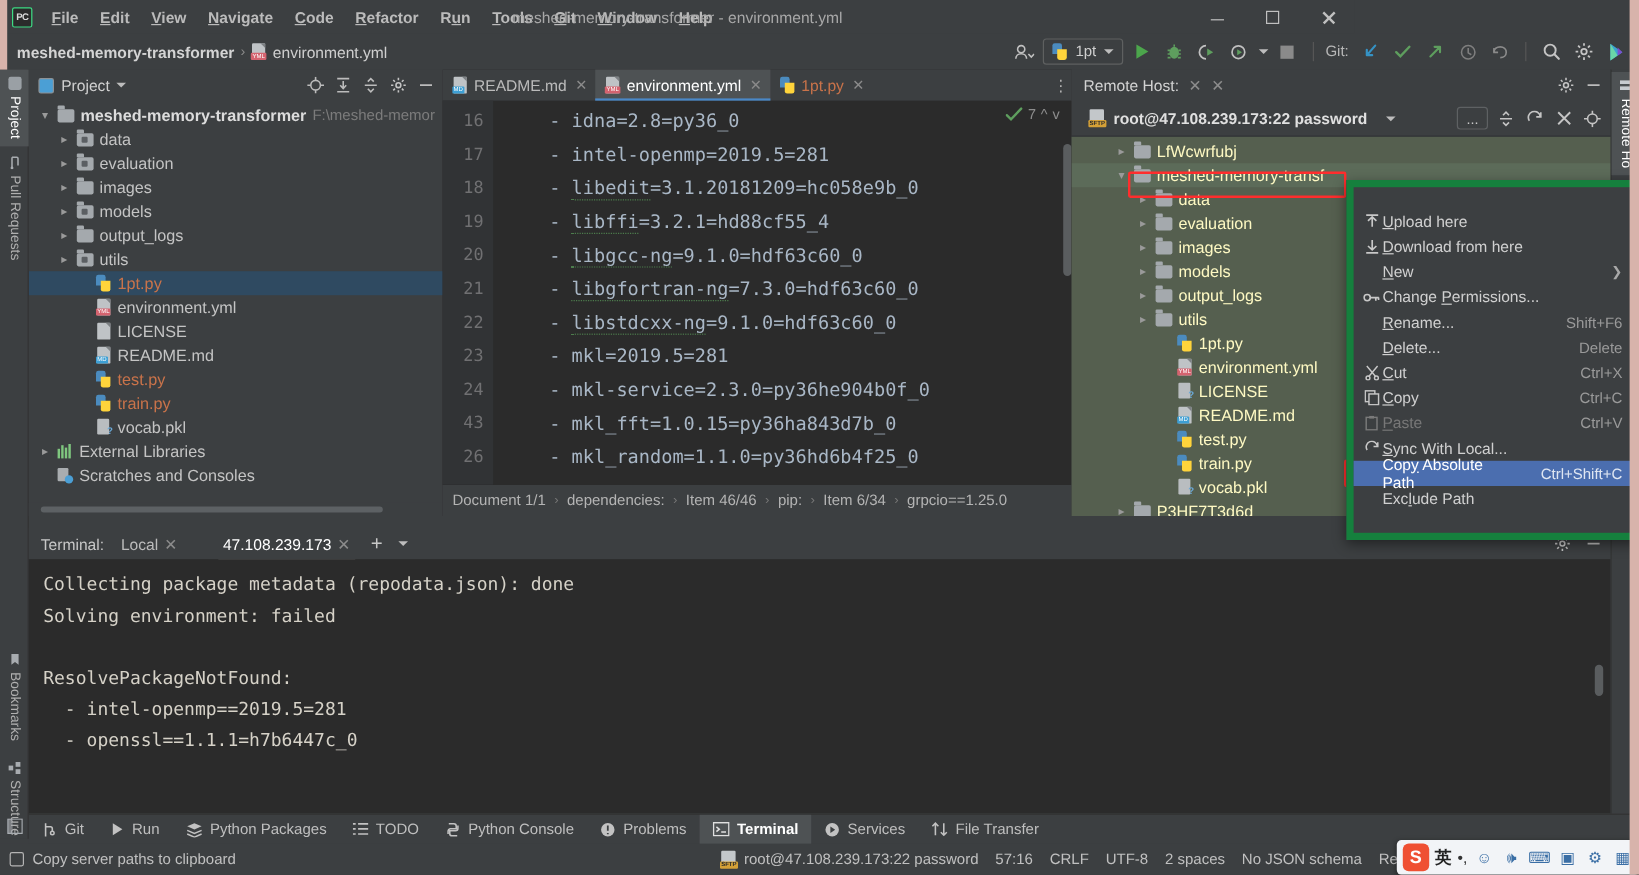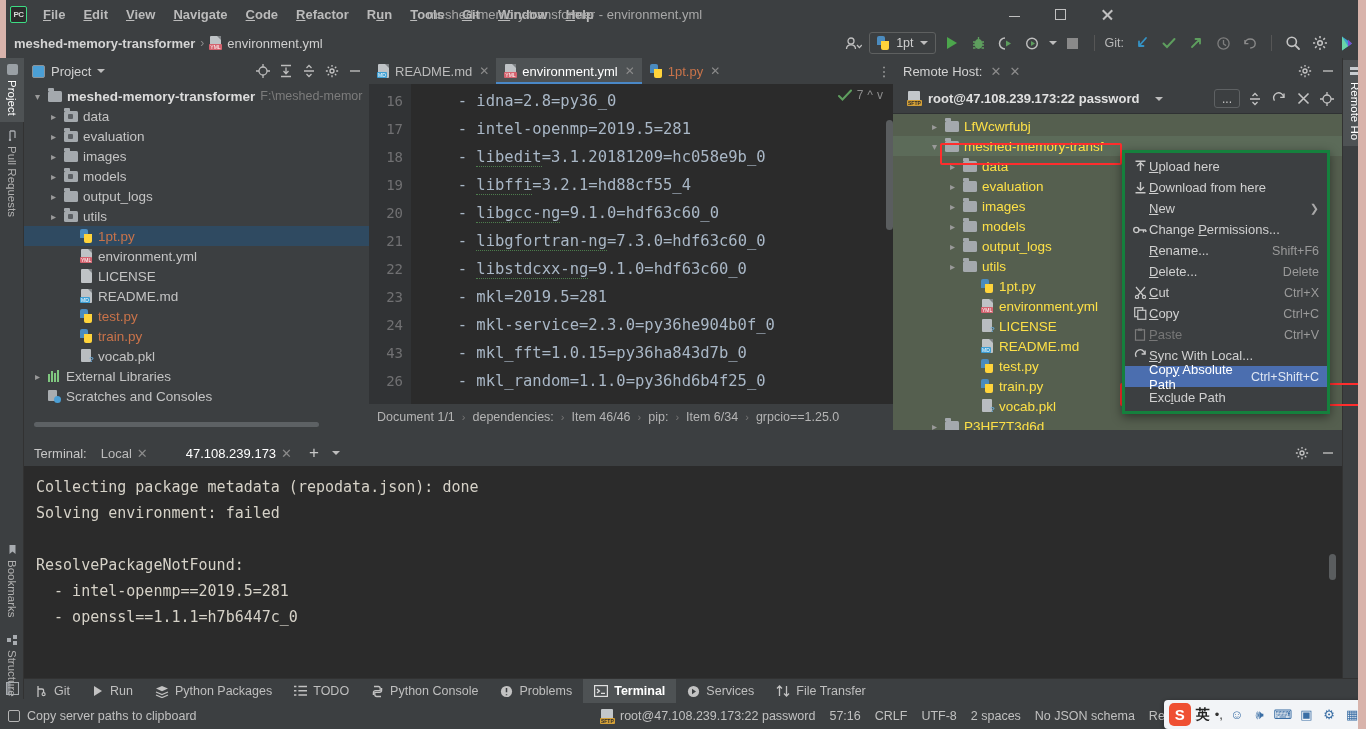--- a/index.html
+++ b/index.html
@@ -179,29 +179,29 @@
   .sftpic{ width:15px;height:15px;position:relative;flex:none; }
   .sftpic::before{content:"";position:absolute;left:1px;top:0;width:12px;height:14px;background:#c3c7ca;border-radius:1px;}
   .sftpic::after{content:"SFTP";position:absolute;left:0;bottom:0;font-size:5px;line-height:6px;background:#d4a037;color:#2b2b2b;padding:0 1px;border-radius:1px;font-weight:bold;}
   .rh-conn .nm{ font-weight:bold; font-size:13px; color:#e0e0e0; }
   .rh-conn .spacer{ flex:1; }
   .dots-btn{ width:26px;height:19px;border:1px solid #5e6163;border-radius:3px;display:flex;align-items:center;justify-content:center;color:#c8c8c8;font-size:12px;line-height:8px; }
   .rh-ic{ width:18px;height:18px;display:flex;align-items:center;justify-content:center;color:#c6c6c6; }
   .rtree{ flex:1; background:#555f4f; padding-top:2px; font-size:13.5px; overflow:hidden; position:relative; }
   .rrow{ height:20px; display:flex; align-items:center; gap:5px; white-space:nowrap; }
   .rrow.sel{ background:#5c6b59; }
-  .rrow .tlabel{ color:#fde047; }
+  .rrow .tlabel{ color:#fef9c3; }
   .highlight-box{
     position:absolute; border:2px solid #ff2d2d; border-radius:2px; pointer-events:none; z-index:30;
   }
 
   
   .ctxmenu{
-    position:absolute; left:1122px; top:150px; width:208px; background:#3c3f41;
-    border:3px solid #15803d; z-index:40; padding:3px 0;
+    position:absolute; left:1122px; top:150px; width:244px; background:#3c3f41;
+    border:6px solid #15803d; z-index:40; padding:18px 0;
     box-shadow:0 3px 10px rgba(0,0,0,.45);
   }
   .mi{ height:21px; display:flex; align-items:center; padding:0 8px 0 6px; font-size:13px; color:#d0d0d0; }
   .mi.sel{ background:#4b6eaf; color:#ffffff; }
   .mi.dis{ color:#777777; }
   .mi .mic{ width:18px; flex:none; display:flex; align-items:center; justify-content:center; color:#c9c9c9; font-size:12px; }
   .mi .mlabel u{ text-decoration:underline; }
   .mi .acc{ margin-left:auto; color:#9a9a9a; font-size:12.5px; padding-left:18px; }
   .mi.sel .acc{ color:#dfe6f2; }
   .mi .sub{ margin-left:auto; color:#a8a8a8; font-size:11px; }

